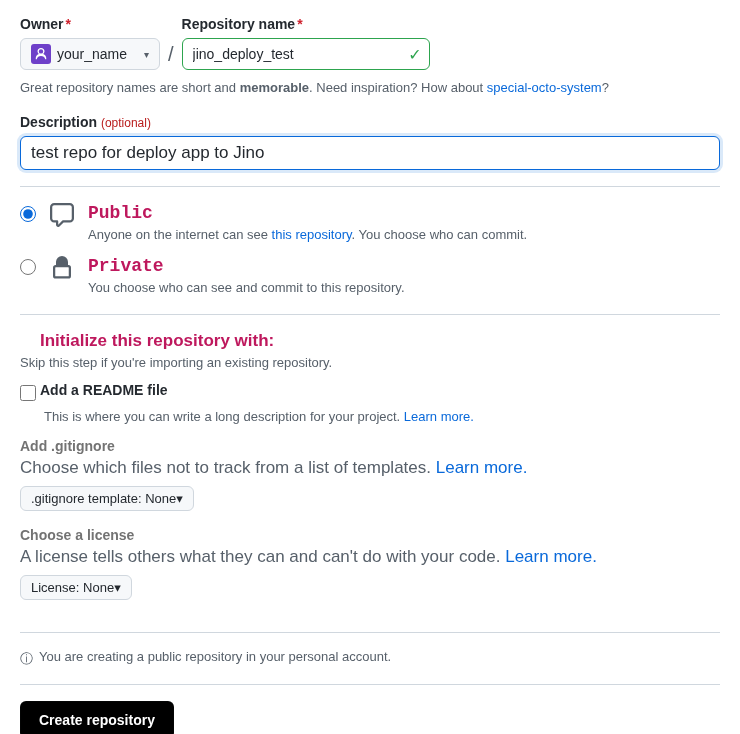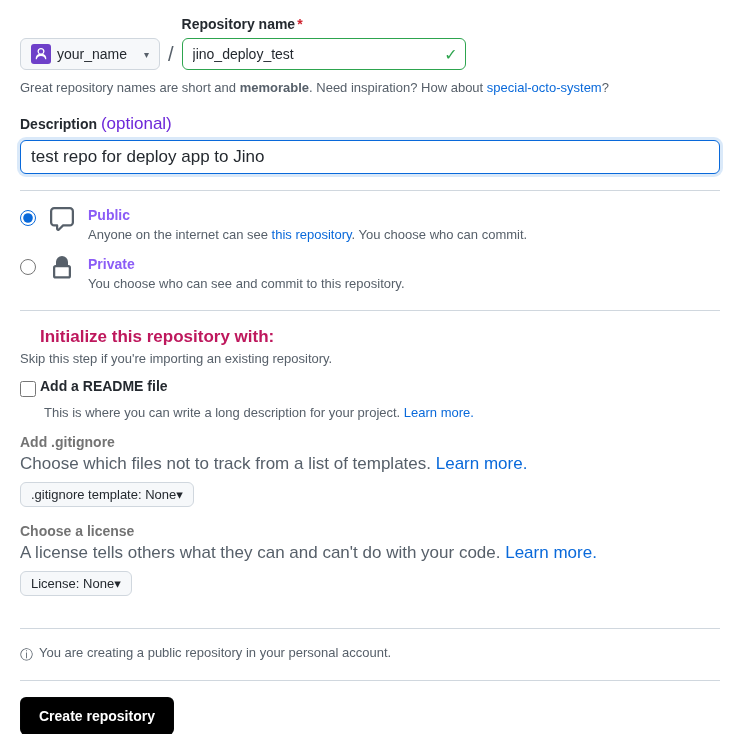--- a/index.html
+++ b/index.html
@@ -91,21 +91,21 @@
       display: flex;
       align-items: center;
     }
 
     .repo-name-input {
       border: 1px solid #2da44e;
       border-radius: 6px;
       padding: 5px 30px 5px 10px;
       font-size: 14px;
       height: 32px;
-      width: 284px;
+      width: 248px;
       outline: none;
       color: #24292f;
     }
 
     .check-icon {
       position: absolute;
       right: 8px;
       color: #2da44e;
       font-size: 16px;
     }
@@ -123,22 +123,22 @@
     }
 
     .description-label {
       font-size: 14px;
       font-weight: 600;
       margin-bottom: 6px;
     }
 
     .optional-text {
       font-weight: 400;
-      color: #6d28d9;
-      font-size: 17px;
+      color: #b91c1c;
+      font-size: 12px;
     }
 
     .description-input {
       width: 100%;
       border: 1px solid #0969da;
       border-radius: 6px;
       padding: 5px 10px;
       font-size: 17px;
       height: 34px;
       outline: none;
@@ -176,23 +176,24 @@
       justify-content: center;
       flex-shrink: 0;
       margin-top: -4px;
     }
 
     .visibility-content {
       flex: 1;
     }
 
     .visibility-title {
-      font-size: 14px;
-      font-weight: 600;
-      color: #8b5cf6;
+      font-size: 18px;
+      font-weight: 600;
+      color: #be185d;
+      font-family: Liberation Mono, monospace;
     }
 
     .visibility-desc {
       font-size: 13px;
       color: #57606a;
       margin-top: 2px;
       line-height: 1.5;
     }
 
     .vis-link {
@@ -303,20 +304,23 @@
   </style>
 </head>
 <body>
 
 
 
 
 <div class="owner-repo-row">
 
   <div class="field-group">
+    <div class="field-label">
+      <span>Owner</span><span class="required-star">*</span>
+    </div>
     <div class="owner-select">
       <div class="owner-icon">
         <svg width="14" height="14" viewBox="0 0 16 16">
           <path d="M10.5 5a2.5 2.5 0 11-5 0 2.5 2.5 0 015 0zm.061 3.073a4 4 0 10-5.123 0A6.004 6.004 0 002 14h1.167a4.993 4.993 0 019.666 0H14a6.004 6.004 0 00-3.439-5.927z"></path>
         </svg>
       </div>
       <span class="owner-text">your_name</span>
       <span class="chevron-down">▾</span>
     </div>
   </div>

